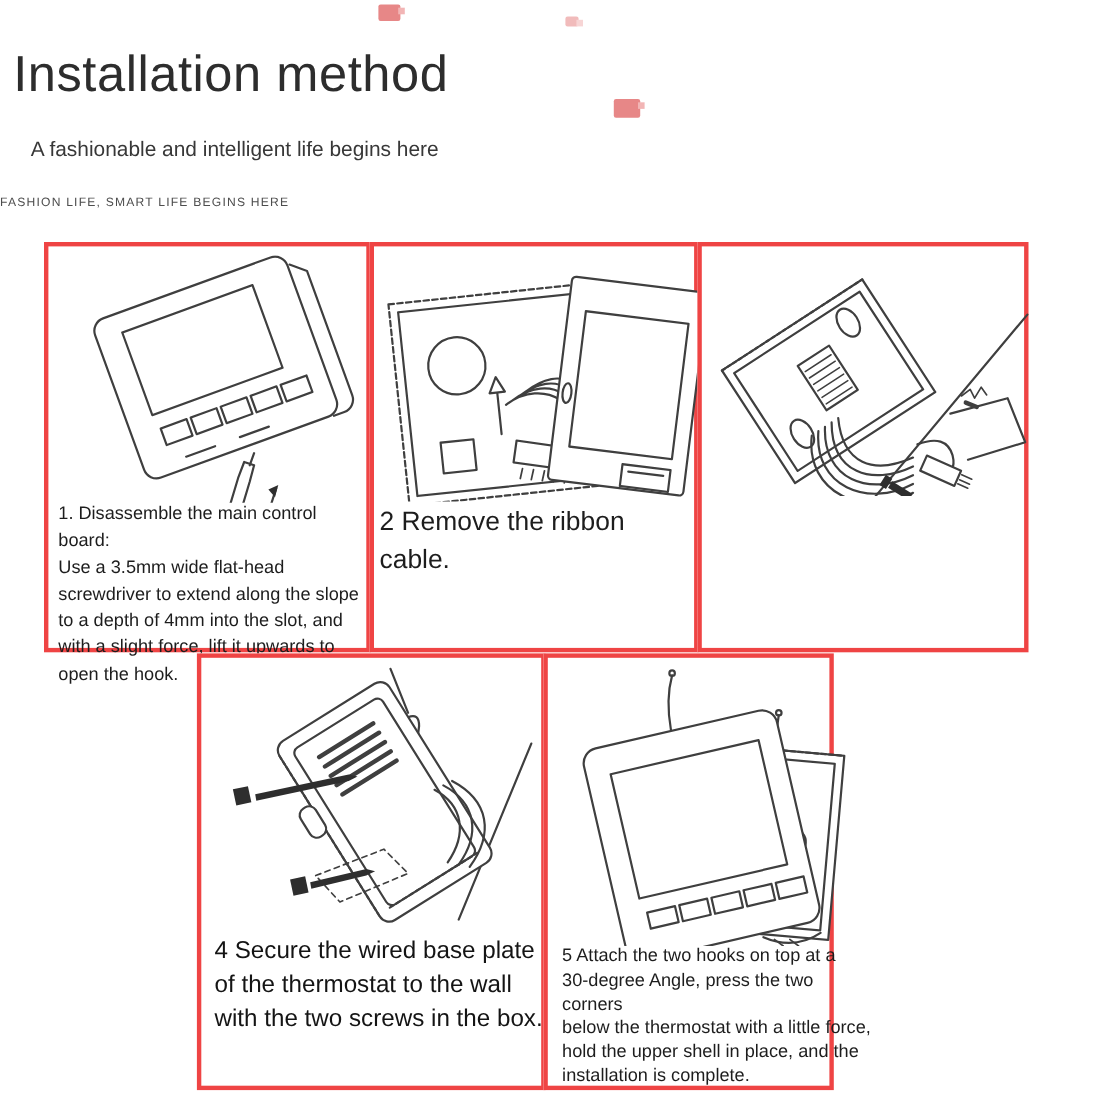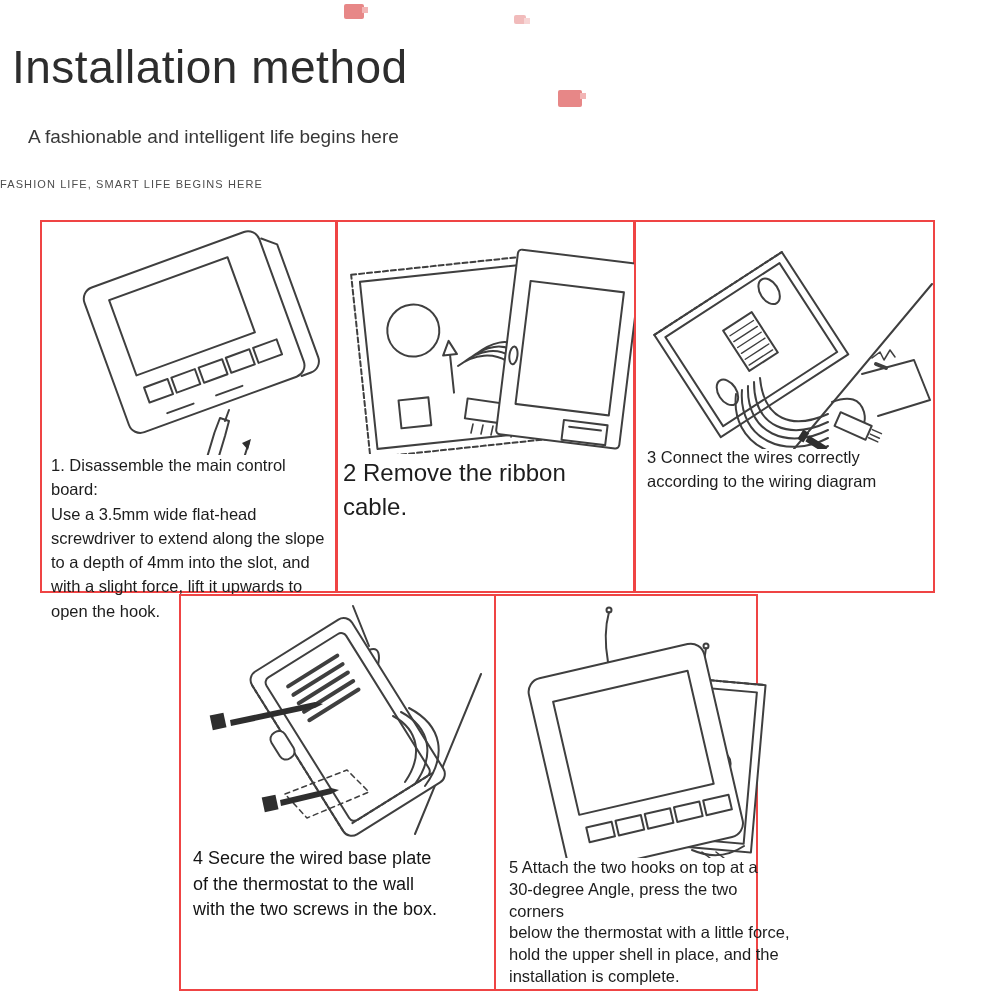--- a/index.html
+++ b/index.html
@@ -6,26 +6,26 @@
   body{
     width:1001px;height:1001px;position:relative;background:#ffffff;
     font-family:"Liberation Sans","DejaVu Sans",sans-serif;color:#1e1e1e;
     overflow:hidden;
   }
   .title{position:absolute;left:12px;top:40px;width:100%;font-size:46px;font-weight:400;color:#2d2d2d;letter-spacing:0.5px;}
   .subtitle{position:absolute;left:0;top:126px;width:100%;font-size:19px;font-weight:400;color:#383838;padding-left:28px;}
   .tagline{position:absolute;left:0;top:178px;width:100%;font-size:11px;font-weight:400;color:#4d4d4d;letter-spacing:1.1px;}
   .wm{position:absolute;border-radius:2px;background:#e26a6a;opacity:.8;}
   .wm::after{content:"";position:absolute;right:-4px;top:3px;width:6px;height:6px;background:#efa3a3;}
-  .panel{position:absolute;border:2px solid #ef4444;background:#ffffff;box-sizing:border-box;}
+  .panel{position:absolute;border:4px solid #ef4444;background:#ffffff;box-sizing:border-box;}
   .caption{position:absolute;white-space:pre-line;color:#1d1d1d;}
   .cap-1{left:9px;top:231px;font-size:16.5px;line-height:1.47;width:285px;}
   .cap-2{left:5px;top:234px;font-size:24px;line-height:1.4;width:292px;}
   .cap-3{left:11px;top:224px;font-size:16.5px;line-height:1.45;width:288px;}
-  .cap-4{left:12px;top:250px;font-size:18px;line-height:1.42;width:300px;color:#141414;}
+  .cap-4{left:12px;top:250px;font-size:22px;line-height:1.42;width:300px;color:#141414;}
   .cap-5{left:13px;top:261px;font-size:16.5px;line-height:1.32;width:282px;}
   .illus{position:absolute;left:0;top:0;}
   svg{display:block;}
   .ln{fill:none;stroke:#3f3f3f;stroke-width:2;stroke-linejoin:round;stroke-linecap:round;}
   .fw{fill:#ffffff;}
   .fd{fill:#2e2e2e;stroke:none;}
 </style>
 </head>
 <body>
 
@@ -118,22 +118,20 @@
         <path d="M226 140 l52 -14 16 40 -52 16"></path>
         <path d="M236 124 l8 -6 4 8 6 -10 5 7" stroke-width="1.5"></path>
         <path d="M240 130 l10 4" stroke-width="4"></path>
         <g transform="rotate(32 176 208)">
           <rect class="fd" x="170" y="204" width="22" height="7"></rect>
           <rect class="fd" x="162" y="202" width="7" height="11"></rect>
         </g>
       </g>
     </svg>
   </div>
-  <div class="caption cap-3">3 Connect the wires correctly
-according to the wiring diagram</div>
 </div>
 
 <div class="panel" style="left:179px;top:594px;width:317px;height:397px;">
   <div class="illus" style="left:0;top:4px;">
     <svg width="314" height="252" viewBox="0 0 314 252">
       <g class="ln">
         <path d="M172 6 l16 40"></path>
         <path d="M300 74 l-66 160"></path>
         <path d="M188 50 q10 -4 10 8 l-2 16 q-9 4 -9 -6 z"></path>
         <g transform="rotate(-32 165 128)">

